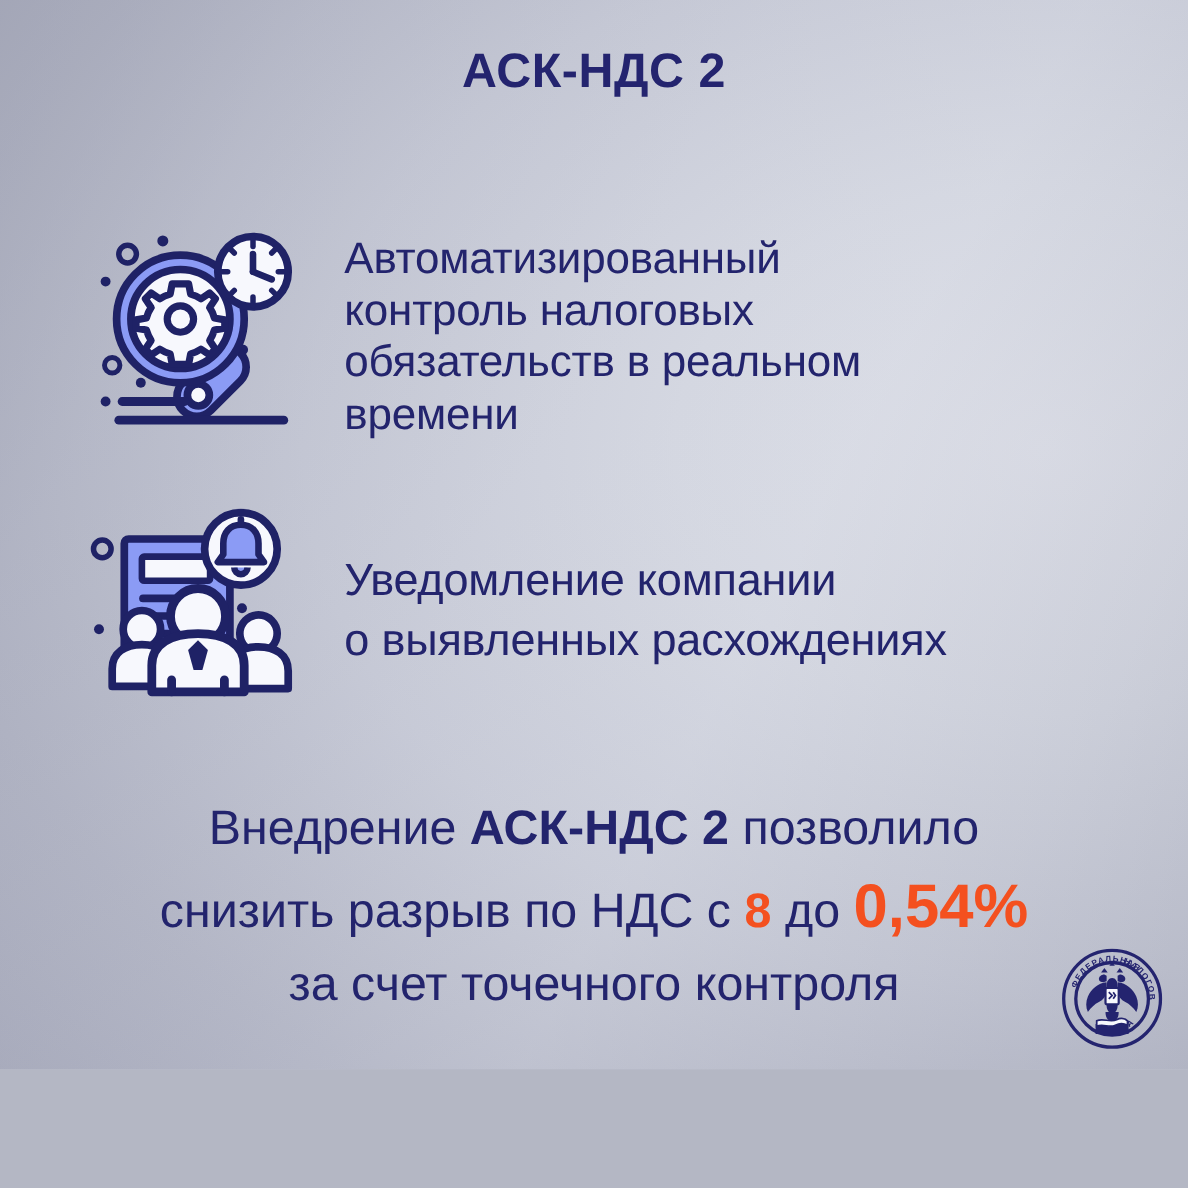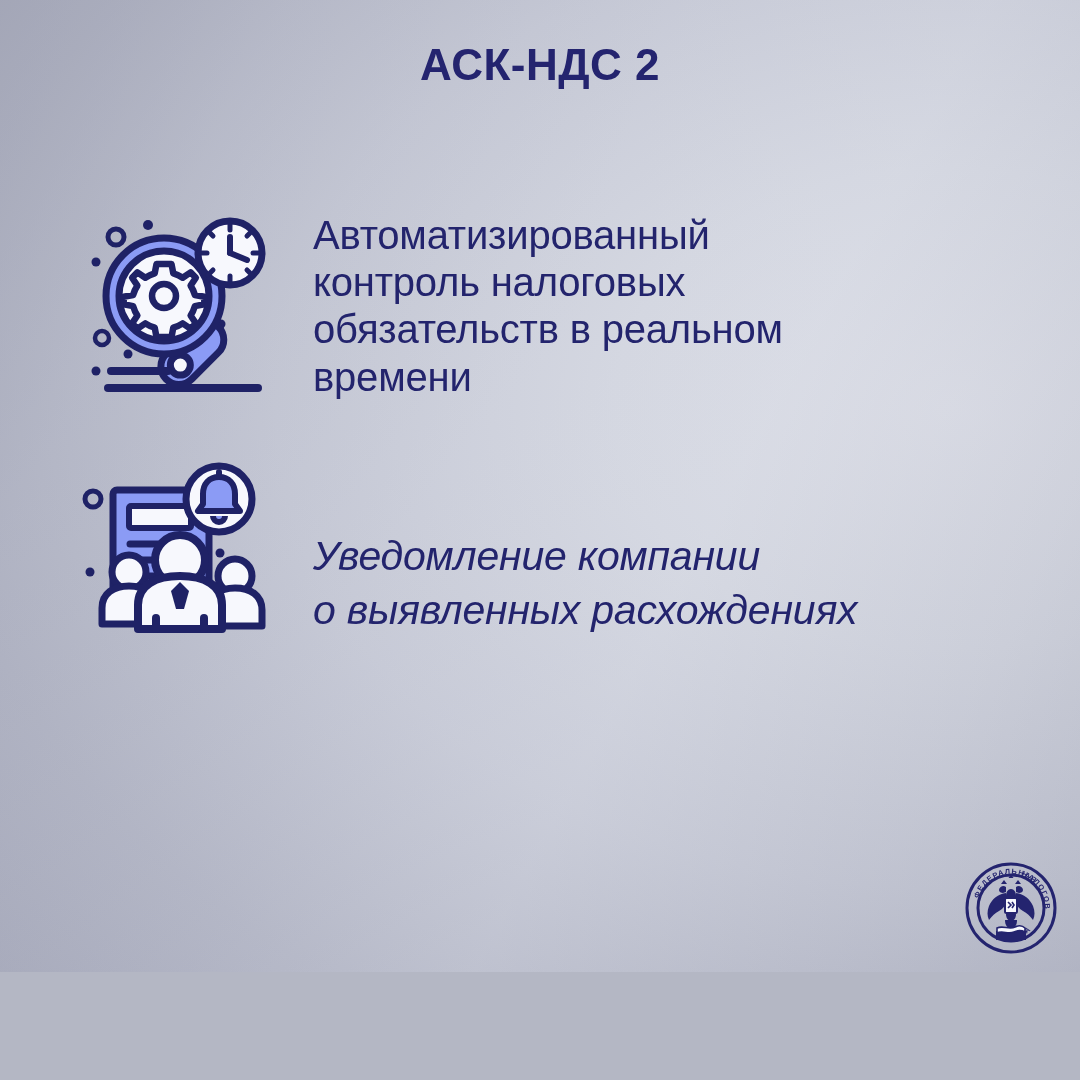--- a/index.html
+++ b/index.html
@@ -51,21 +51,21 @@
     font-size: 44px;
     font-weight: bold;
     letter-spacing: 0.5px;
     color: #24246f;
   }
 
   
   .feature {
     position: absolute;
     display: flex;
-    align-items: flex-end;
+    align-items: flex-start;
     left: 80px;
     width: 950px;
   }
   #feature-0 { top: 200px; }
   #feature-1 { top: 462px; }
 
   .feature-icon {
     flex: 0 0 auto;
     width: 200px;
     height: 195px;
@@ -80,21 +80,20 @@
     font-size: 40px;
     line-height: 1.18;
     letter-spacing: -0.2px;
     padding-top: 12px;
     white-space: pre-line;
   }
   #feature-1 .feature-text {
     font-size: 41px;
     line-height: 1.32;
     padding-top: 38px;
-    font-style: italic;
   }
 
   
   #statement {
     position: absolute;
     top: 722px;
     left: 0;
     width: 1080px;
     text-align: center;
     color: #23246d;
@@ -216,20 +215,25 @@
           <line x1="76" y1="167" x2="76" y2="156"></line>
           <line x1="124" y1="167" x2="124" y2="156"></line>
         </g>
       </svg>
     </div>
 
     <div class="feature-text">Уведомление компании
 о выявленных расхождениях</div>
   </div>
 
+  <div id="statement" class="layer">
+    <span class="stm-line"><span>Внедрение </span><span class="em-blue">АСК-НДС 2</span><span> позволило</span></span>
+    <span class="stm-line"><span>снизить разрыв по НДС с </span><span class="em-orange">8</span><span> до </span><span class="em-orange big">0,54%</span></span>
+    <span class="stm-line">за счет точечного контроля</span>
+  </div>
 
   <div id="logo" class="layer">
     <svg width="92" height="92" viewBox="0 0 92 92" xmlns="http://www.w3.org/2000/svg">
       <defs>
         <path id="arcTop" d="M 12,46 A 34,34 0 0 1 80,46"></path>
         <path id="arcBottom" d="M 16,46 A 30,30 0 0 0 76,46"></path>
       </defs>
 
       <circle cx="46" cy="46" r="44" fill="none" stroke="#24246f" stroke-width="3"></circle>
       <circle cx="46" cy="46" r="33" fill="none" stroke="#24246f" stroke-width="3"></circle>

